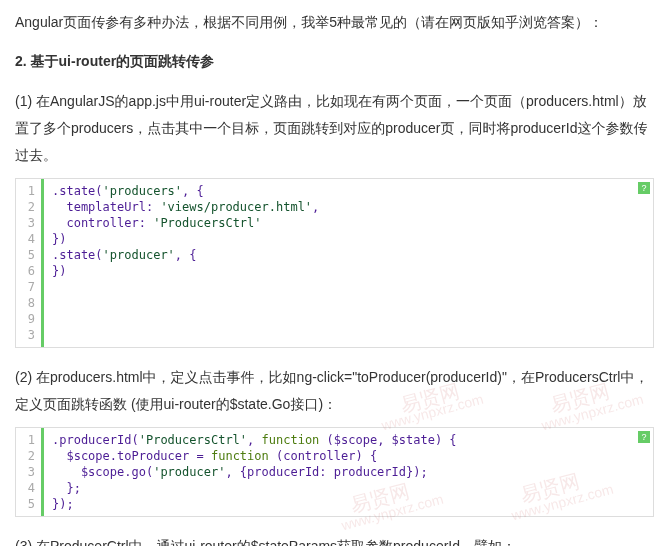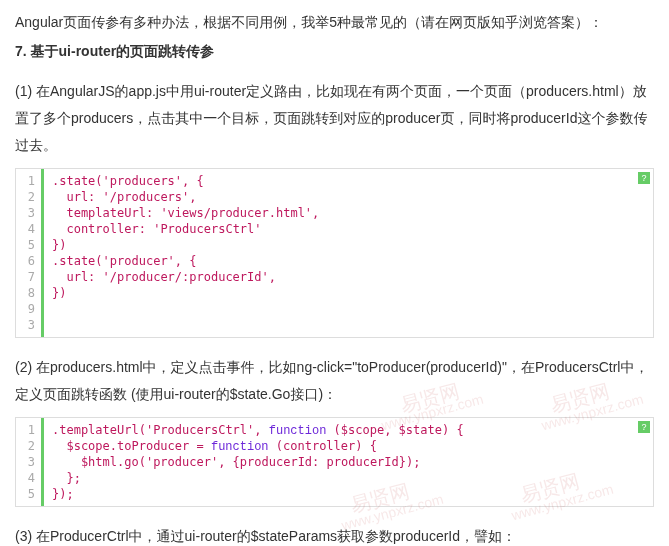--- a/index.html
+++ b/index.html
@@ -5,21 +5,21 @@
     * { margin: 0; padding: 0; box-sizing: border-box; }
     body {
       font-family: Arial, "Microsoft YaHei", sans-serif;
       font-size: 14px;
       color: #333;
       padding: 10px 15px;
       width: 669px;
       line-height: 1.8;
       position: relative;
     }
-    .intro { margin-bottom: 4px; }
+    .intro { margin-bottom: 14px; }
     .heading { font-weight: bold; margin-bottom: 14px; }
     .para { margin-bottom: 10px; line-height: 1.9; }
     .code-block {
       border: 1px solid #ddd;
       margin: 10px 0 16px 0;
       position: relative;
       font-family: Consolas, Monaco, monospace;
       font-size: 12px;
       background: #fff;
     }
@@ -29,23 +29,23 @@
       color: #aaa;
       text-align: right;
       padding: 4px 6px;
       border-right: 3px solid #6c6;
       user-select: none;
       min-width: 28px;
     }
     .gutter div { line-height: 16px; height: 16px; }
     .code-lines { padding: 4px 8px; flex: 1; }
     .code-lines div { line-height: 16px; height: 16px; white-space: pre; }
-    .str { color: #be185d; }
-    .kw { color: #6d28d9; font-family: Liberation Mono, monospace; }
-    .plain { color: #be185d; }
+    .str { color: #14532d; }
+    .kw { color: #4d7c0f; }
+    .plain { color: #4c1d95; }
     .qmark {
       position: absolute;
       top: 3px;
       right: 3px;
       width: 12px;
       height: 12px;
       background: #6c6;
       color: #fff;
       font-size: 9px;
       text-align: center;
@@ -67,67 +67,65 @@
     .wm2b { top: 400px; left: 540px; font-size:14px;}
     .wm3 { top: 480px; left: 350px; }
     .wm3b { top: 500px; left: 340px; font-size:14px;}
     .wm4 { top: 470px; left: 520px; }
     .wm4b { top: 490px; left: 510px; font-size:14px;}
   </style>
 </head>
 <body>
 
 <div class="intro">Angular页面传参有多种办法，根据不同用例，我举5种最常见的（请在网页版知乎浏览答案）：</div>
-<div class="heading">7. 基于ui-router的页面跳转传参</div>
+<div class="heading">2. 基于ui-router的页面跳转传参</div>
 <div class="para">(1) 在AngularJS的app.js中用ui-router定义路由，比如现在有两个页面，一个页面（producers.html）放置了多个producers，点击其中一个目标，页面跳转到对应的producer页，同时将producerId这个参数传过去。</div>
 
 <div class="code-block">
   <div class="qmark">?</div>
   <div class="code-inner">
     <div class="gutter" id="gutter1">
         <div>1</div>
         <div>2</div>
         <div>3</div>
         <div>4</div>
         <div>5</div>
         <div>6</div>
         <div>7</div>
         <div>8</div>
         <div>9</div>
         <div>3</div>
       </div>
     <div class="code-lines" id="lines1">
         <div><span class="plain">.state(</span><span class="str">'producers'</span><span class="plain">, {</span></div>
-        <div><span class="plain">  url: </span><span class="str">'/producers'</span><span class="plain">,</span></div>
         <div><span class="plain">  templateUrl: </span><span class="str">'views/producer.html'</span><span class="plain">,</span></div>
         <div><span class="plain">  controller: </span><span class="str">'ProducersCtrl'</span></div>
         <div><span class="plain">})</span></div>
         <div><span class="plain">.state(</span><span class="str">'producer'</span><span class="plain">, {</span></div>
-        <div><span class="plain">  url: </span><span class="str">'/producer/:producerId'</span><span class="plain">,</span></div>
         <div><span class="plain">})</span></div>
       </div>
   </div>
 </div>
 
 <div class="para">(2) 在producers.html中，定义点击事件，比如ng-click="toProducer(producerId)"，在ProducersCtrl中，定义页面跳转函数 (使用ui-router的$state.Go接口)：</div>
 
 <div class="code-block">
   <div class="qmark">?</div>
   <div class="code-inner">
     <div class="gutter" id="gutter2">
         <div>1</div>
         <div>2</div>
         <div>3</div>
         <div>4</div>
         <div>5</div>
       </div>
     <div class="code-lines" id="lines2">
-        <div><span class="plain">.templateUrl(</span><span class="str">'ProducersCtrl'</span><span class="plain">, </span><span class="kw">function</span><span class="plain"> ($scope, $state) {</span></div>
+        <div><span class="plain">.producerId(</span><span class="str">'ProducersCtrl'</span><span class="plain">, </span><span class="kw">function</span><span class="plain"> ($scope, $state) {</span></div>
         <div><span class="plain">  $scope.toProducer = </span><span class="kw">function</span><span class="plain"> (controller) {</span></div>
-        <div><span class="plain">    $html.go(</span><span class="str">'producer'</span><span class="plain">, {producerId: producerId});</span></div>
+        <div><span class="plain">    $scope.go(</span><span class="str">'producer'</span><span class="plain">, {producerId: producerId});</span></div>
         <div><span class="plain">  };</span></div>
         <div><span class="plain">});</span></div>
       </div>
   </div>
 </div>
 
 <div class="para">(3) 在ProducerCtrl中，通过ui-router的$stateParams获取参数producerId，譬如：</div>
 
 <div class="watermark wm1">易贤网</div>
 <div class="watermark wm1b">www.ynpxrz.com</div>

